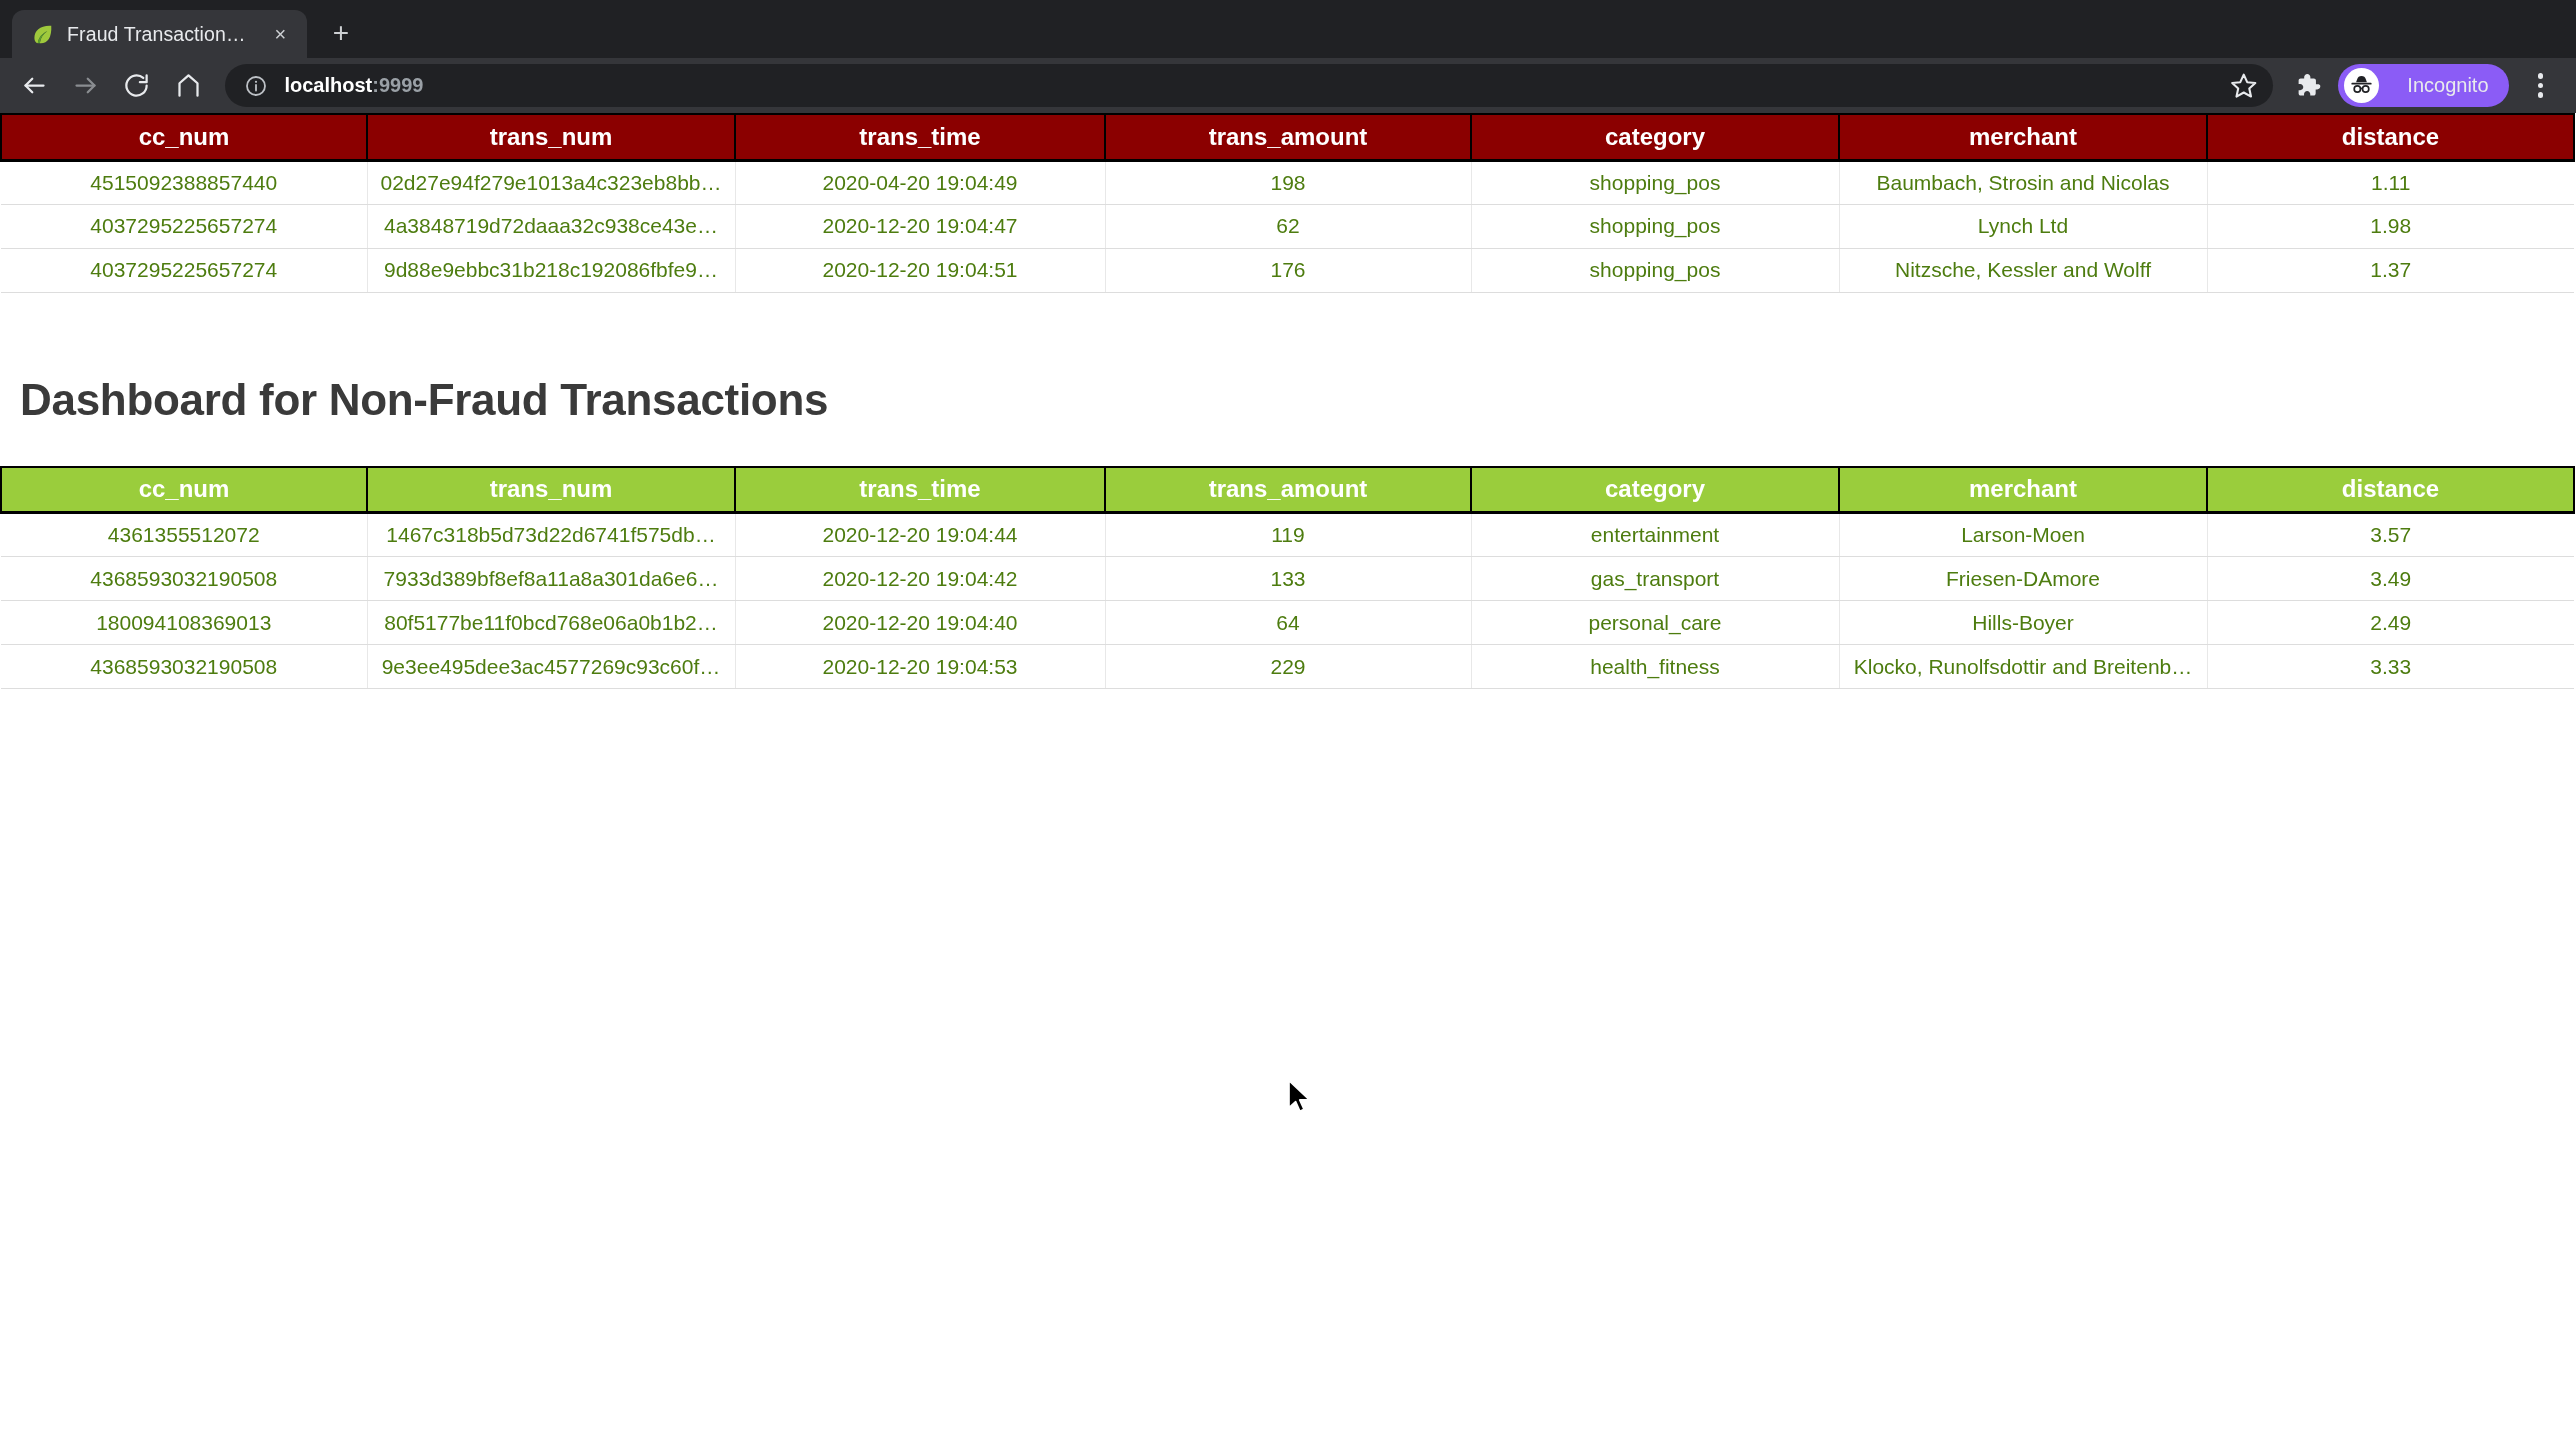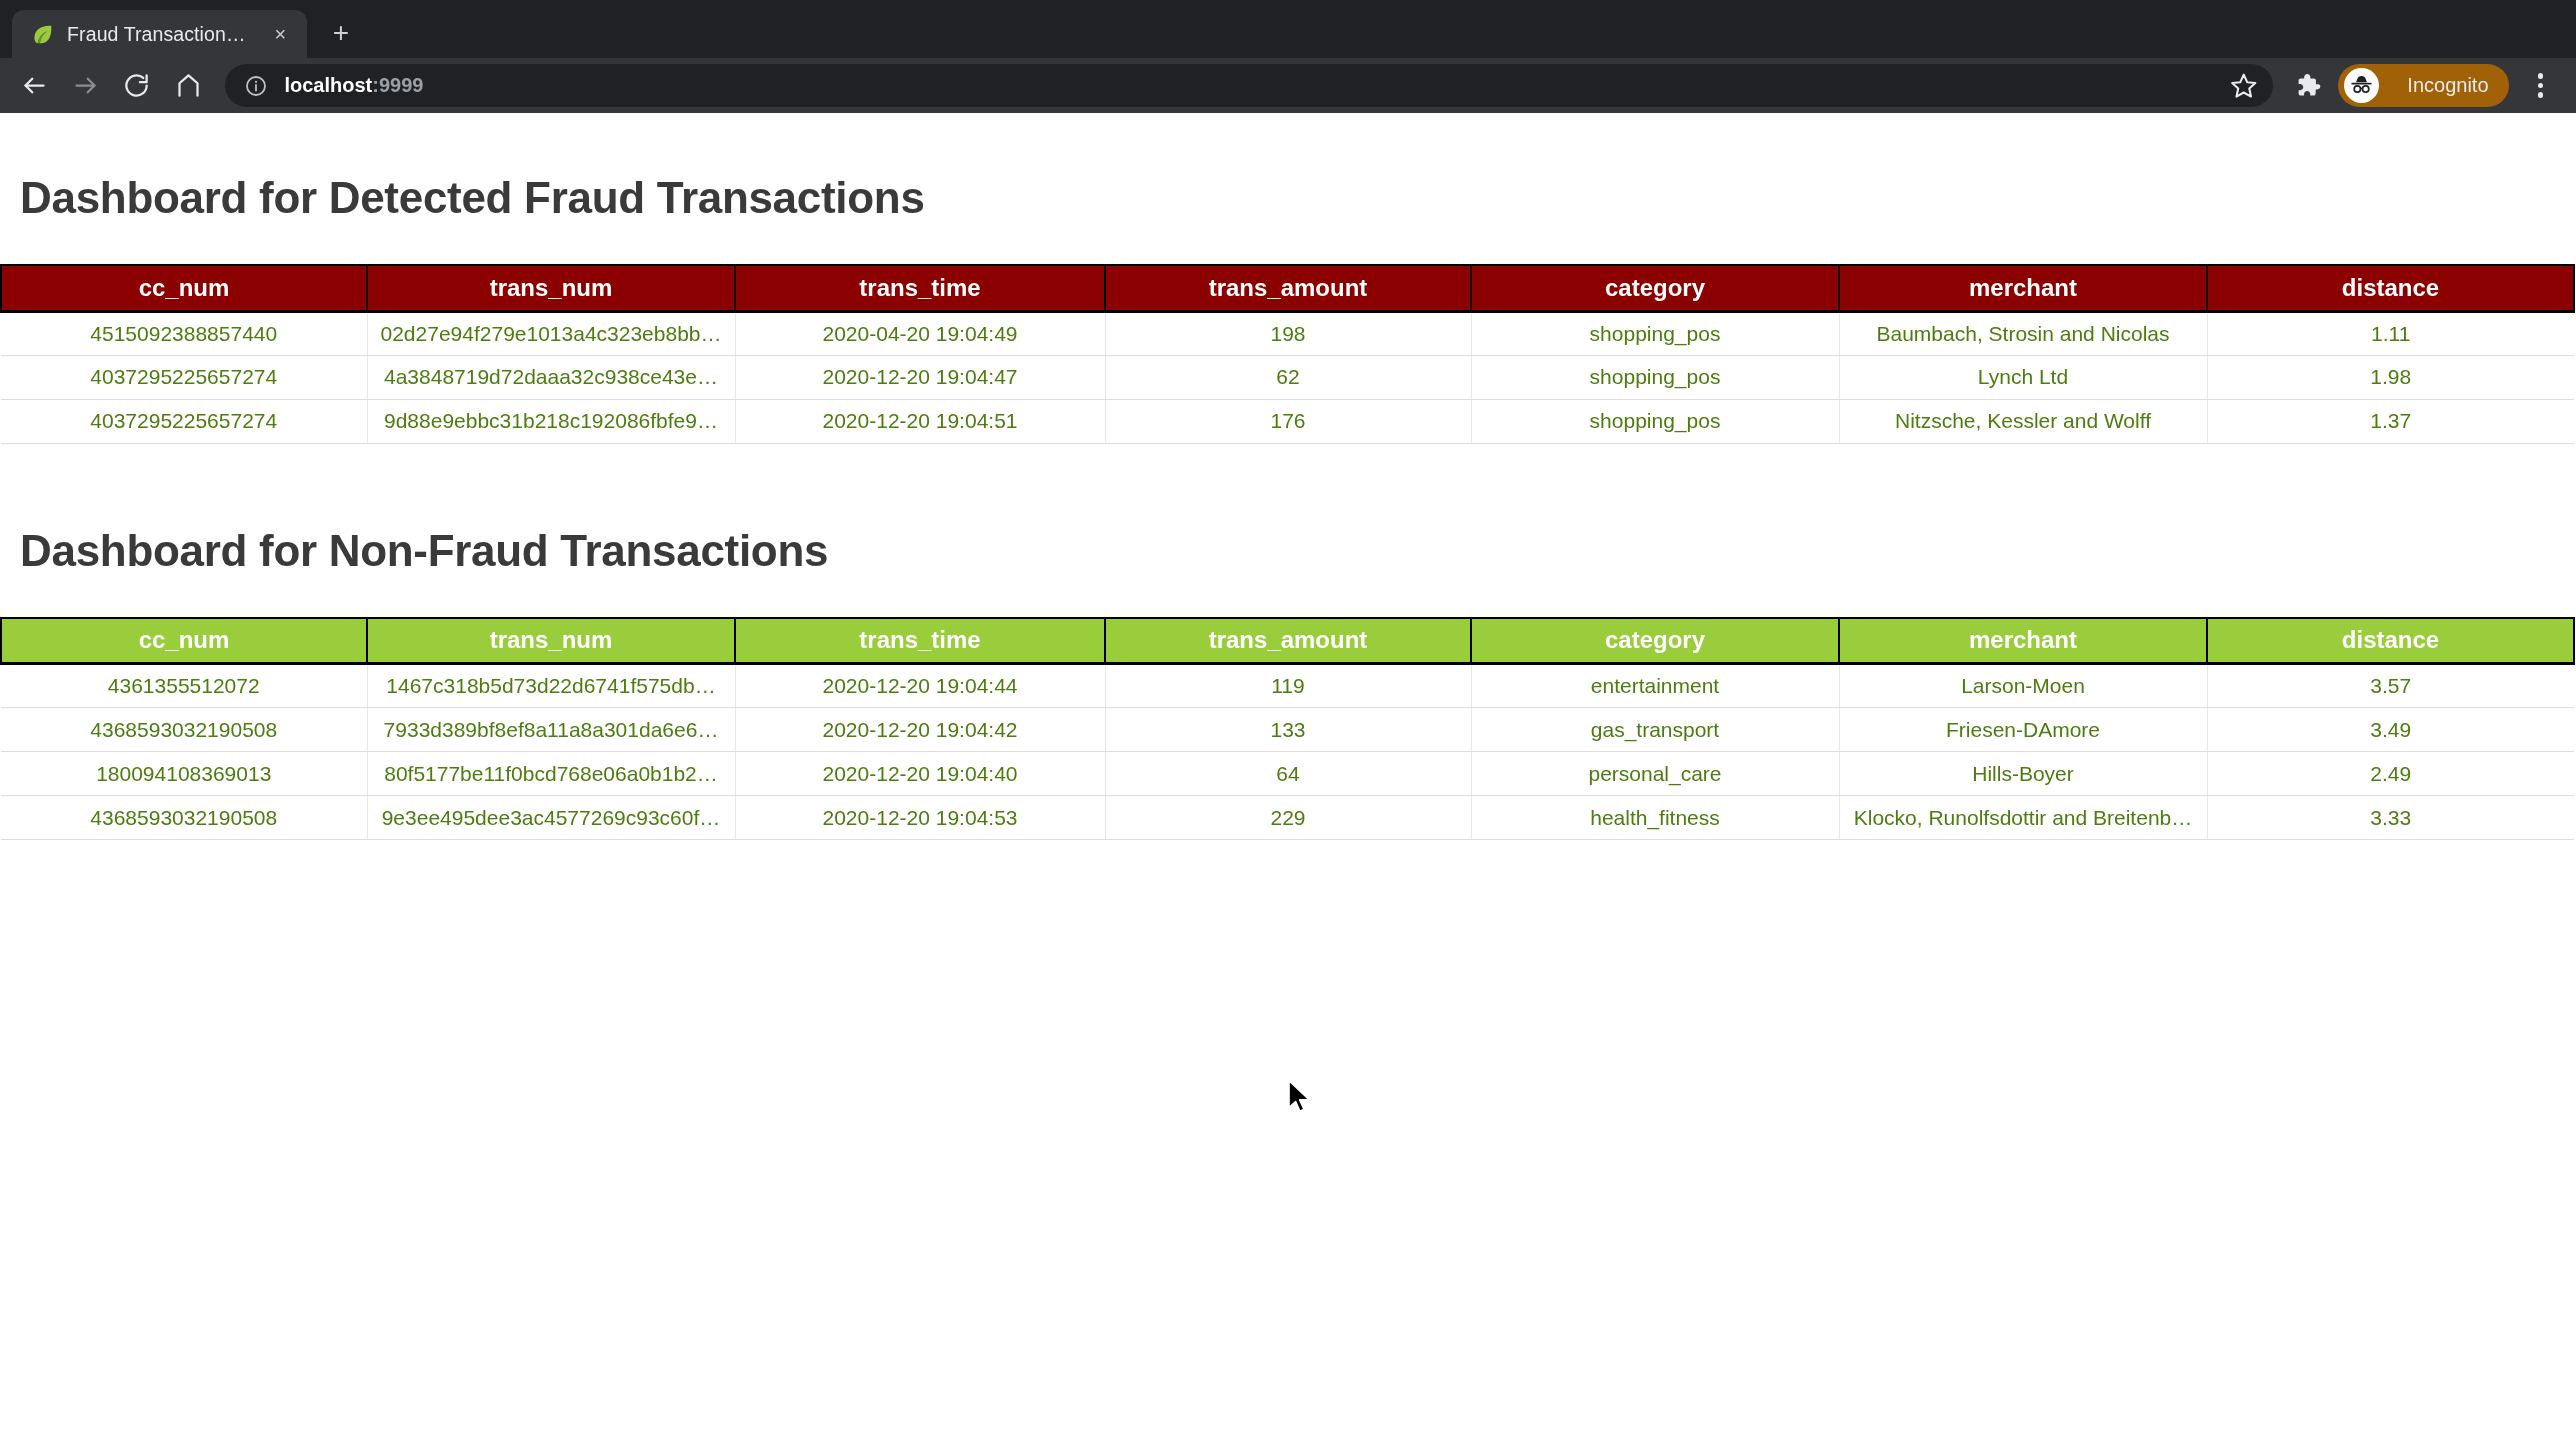--- a/index.html
+++ b/index.html
@@ -122,21 +122,21 @@
     flex: 0 0 auto;
     display: flex; align-items: center; justify-content: center;
     color: #e8eaed;
   }
   .incognito-pill {
     height: 43px;
     display: flex;
     align-items: center;
     gap: 28px;
     padding: 0 20px 0 6.7px;
-    background: #a16207;
+    background: #8b5cf6;
     border-radius: 23px;
     margin-left: 6.7px;
     flex: 0 0 auto;
     justify-content: center;
   }
   .incognito-avatar {
     width: 35px; height: 35px;
     border-radius: 50%;
     background: #ffffff;
     display: flex; align-items: center; justify-content: center;
@@ -321,23 +321,20 @@
     <div class="menu-btn">
       <i></i>
       <i></i>
       <i></i>
     </div>
   </div>
 </div>
 
 <div class="viewport">
 
-  <div class="heading-1-wrap">
-    <h1 class="page-heading">Dashboard for Detected Fraud Transactions</h1>
-  </div>
 
   <table class="data fraud">
     <colgroup>
       <col class="c0">
         <col class="c1">
         <col class="c2">
         <col class="c3">
         <col class="c4">
         <col class="c5">
         <col class="c6">

